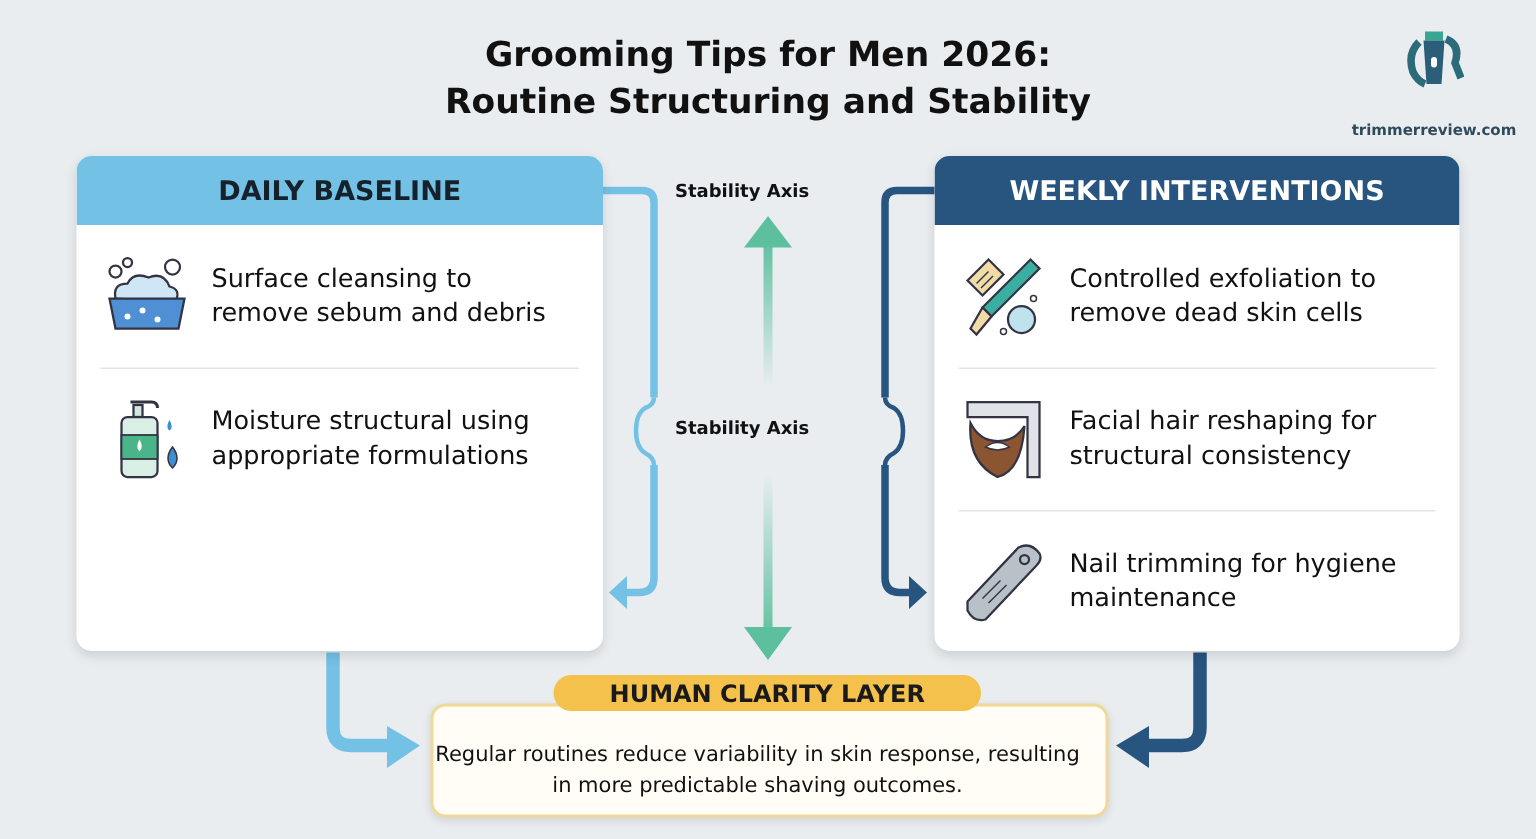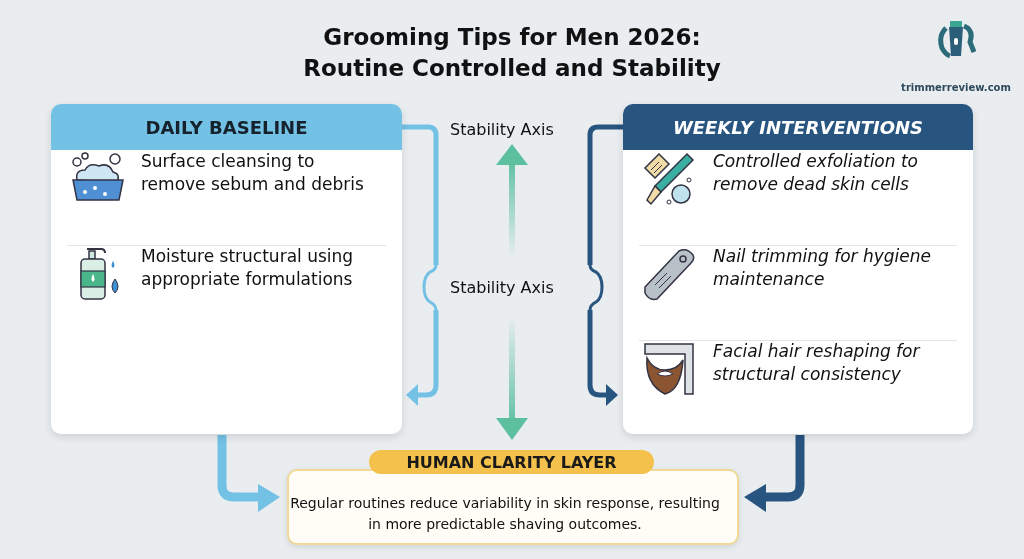--- a/index.html
+++ b/index.html
@@ -4,25 +4,25 @@
 <style>
   html,body{margin:0;padding:0;}
   body{width:1024px;height:559px;background:#e9edf0;position:relative;overflow:hidden;font-family:"DejaVu Sans","Liberation Sans",sans-serif;color:#111;}
   .title{position:absolute;left:0;width:1024px;top:22px;text-align:center;font-weight:bold;font-size:23px;line-height:31px;color:#111;}
   .logo{position:absolute;left:896px;top:18px;width:120px;text-align:center;}
   .logo-text{font-size:10px;color:#2e4a5c;font-weight:bold;margin-top:18px;}
   .card{position:absolute;background:#fff;border-radius:10px;box-shadow:0 3px 8px rgba(0,0,0,0.12);overflow:hidden;}
   .card-head{height:46px;display:flex;align-items:center;justify-content:center;font-weight:bold;font-size:18px;}
   .left .card-head{background:#74c1e6;color:#15222c;}
   .right .card-head{background:#285480;color:#fff;}
-  .item{height:95px;display:flex;padding:0 18px;position:relative;}
+  .item{height:95px;display:flex;align-items:center;padding:0 18px;position:relative;}
   .item + .item::before{content:"";position:absolute;top:0;left:16px;right:16px;height:1px;background:#e2e5e8;}
   .ico{width:58px;height:58px;flex:0 0 58px;margin-right:14px;}
   .txt{font-size:17px;line-height:23px;color:#111;}
-  .axis-label{position:absolute;font-weight:normal;font-size:16px;color:#111;}
+  .axis-label{position:absolute;font-weight:bold;font-size:12px;color:#111;}
   .clarity{position:absolute;left:287px;top:469px;width:448px;height:72px;background:#fffdf6;border:2px solid #f0d898;border-radius:10px;box-shadow:0 2px 6px rgba(0,0,0,0.1);}
   .clarity-badge{position:absolute;left:369px;top:450px;width:285px;height:24px;background:#f4c24c;border-radius:18px;display:flex;align-items:center;justify-content:center;font-weight:bold;font-size:16px;color:#1a1a1a;}
   .clarity-text{position:absolute;left:0;right:16px;top:22px;text-align:center;font-size:14px;line-height:21px;color:#111;}
   svg.overlay{position:absolute;left:0;top:0;}
 </style>
 </head>
 <body>
 
 <svg class="overlay" width="1024" height="559">
   <defs>
@@ -51,21 +51,21 @@
 
   <path d="M222 435 V485 Q222 497 234 497 H262" fill="none" stroke="#74c1e6" stroke-width="9"></path>
   <polygon points="258,484 280,497 258,512" fill="#74c1e6"></polygon>
 
   <path d="M800 435 V485 Q800 497 788 497 H762" fill="none" stroke="#285480" stroke-width="9"></path>
   <polygon points="766,484 744,497 766,512" fill="#285480"></polygon>
 </svg>
 
 <div class="title">
   <div>Grooming Tips for Men 2026:</div>
-  <div>Routine Controlled and Stability</div>
+  <div>Routine Structuring and Stability</div>
 </div>
 
 <div class="logo">
   <svg width="40" height="42" viewBox="0 0 40 42">
     <path d="M10 10 Q2 18 6 30 Q9 36 14 38" fill="none" stroke="#2c6b7a" stroke-width="5"></path>
     <path d="M28 8 Q38 12 34 24 L38 34" fill="none" stroke="#2c6b7a" stroke-width="5"></path>
     <rect x="14" y="3" width="12" height="6" fill="#3aa592"></rect>
     <path d="M13 9 H27 L25 38 H15 Z" fill="#2b5e78"></path>
     <rect x="18" y="20" width="4" height="7" rx="2" fill="#fff"></rect>
   </svg>
@@ -94,51 +94,51 @@
       <rect x="12" y="14" width="24" height="40" rx="4" fill="#d9efe6" stroke="#334" stroke-width="1.5"></rect>
       <rect x="12" y="26" width="24" height="16" fill="#4bb58a" stroke="#334" stroke-width="1.2"></rect>
       <path d="M24 29 Q21 34 24 37 Q27 34 24 29 Z" fill="#fff"></path>
       <path d="M44 16 Q41 21 44 23 Q47 21 44 16 Z" fill="#3d8fd0"></path>
       <path d="M46 34 Q40 42 46 48 Q52 42 46 34 Z" fill="#3d8fd0" stroke="#334" stroke-width="1"></path>
     </svg>
     <div class="txt">Moisture structural using appropriate formulations</div>
   </div>
 </div>
 
-<div class="card right" style="left:623px;top:104px;width:350px;height:330px;font-style:italic;">
+<div class="card right" style="left:623px;top:104px;width:350px;height:330px;">
   <div class="card-head">WEEKLY INTERVENTIONS</div>
   <div class="item">
     <svg class="ico" viewBox="0 0 58 58">
       <path d="M4 18 L18 4 L28 14 L14 28 Z" fill="#f1dca8" stroke="#334" stroke-width="1.5"></path>
       <line x1="10" y1="20" x2="18" y2="12" stroke="#334" stroke-width="1"></line>
       <line x1="13" y1="23" x2="21" y2="15" stroke="#334" stroke-width="1"></line>
       <path d="M46 4 L52 10 L20 42 L14 36 Z" fill="#3aaea0" stroke="#334" stroke-width="1.5"></path>
       <path d="M14 36 L20 42 L10 54 L6 50 Z" fill="#f1dca8" stroke="#334" stroke-width="1.5"></path>
       <circle cx="40" cy="44" r="9" fill="#bfe3ec" stroke="#334" stroke-width="1.5"></circle>
       <circle cx="48" cy="30" r="2" fill="none" stroke="#334"></circle>
         <circle cx="28" cy="52" r="2" fill="none" stroke="#334"></circle>
     </svg>
     <div class="txt">Controlled exfoliation to remove dead skin cells</div>
   </div>
   <div class="item">
     <svg class="ico" viewBox="0 0 58 58">
+      <path d="M4 4 H52 L52 54 H44 L44 14 H4 Z" fill="#dfe3e7" stroke="#334" stroke-width="1.5"></path>
+      <path d="M6 18 Q4 44 24 54 Q40 50 42 20 Q36 30 24 30 Q12 30 6 18 Z" fill="#8a5530" stroke="#334" stroke-width="1.5"></path>
+      <path d="M16 34 Q24 28 32 34 Q24 38 16 34 Z" fill="#fff" stroke="#334"></path>
+    </svg>
+    <div class="txt">Facial hair reshaping for structural consistency</div>
+  </div>
+  <div class="item">
+    <svg class="ico" viewBox="0 0 58 58">
       <path d="M4 42 L38 6 Q46 2 52 10 Q54 14 50 18 L16 54 Q8 56 4 48 Z" fill="#b8c0c8" stroke="#334" stroke-width="1.5"></path>
       <line x1="14" y1="40" x2="26" y2="28" stroke="#334" stroke-width="1"></line>
       <line x1="18" y1="43" x2="30" y2="31" stroke="#334" stroke-width="1"></line>
       <circle cx="42" cy="14" r="3" fill="none" stroke="#334" stroke-width="1.5"></circle>
     </svg>
     <div class="txt">Nail trimming for hygiene maintenance</div>
-  </div>
-  <div class="item">
-    <svg class="ico" viewBox="0 0 58 58">
-      <path d="M4 4 H52 L52 54 H44 L44 14 H4 Z" fill="#dfe3e7" stroke="#334" stroke-width="1.5"></path>
-      <path d="M6 18 Q4 44 24 54 Q40 50 42 20 Q36 30 24 30 Q12 30 6 18 Z" fill="#8a5530" stroke="#334" stroke-width="1.5"></path>
-      <path d="M16 34 Q24 28 32 34 Q24 38 16 34 Z" fill="#fff" stroke="#334"></path>
-    </svg>
-    <div class="txt">Facial hair reshaping for structural consistency</div>
   </div>
 </div>
 
 <div class="axis-label" style="left:450px;top:120px;">Stability Axis</div>
 <div class="axis-label" style="left:450px;top:278px;">Stability Axis</div>
 
 <div class="clarity">
   <div class="clarity-text">Regular routines reduce variability in skin response, resulting in more predictable shaving outcomes.</div>
 </div>
 <div class="clarity-badge">HUMAN CLARITY LAYER</div>

